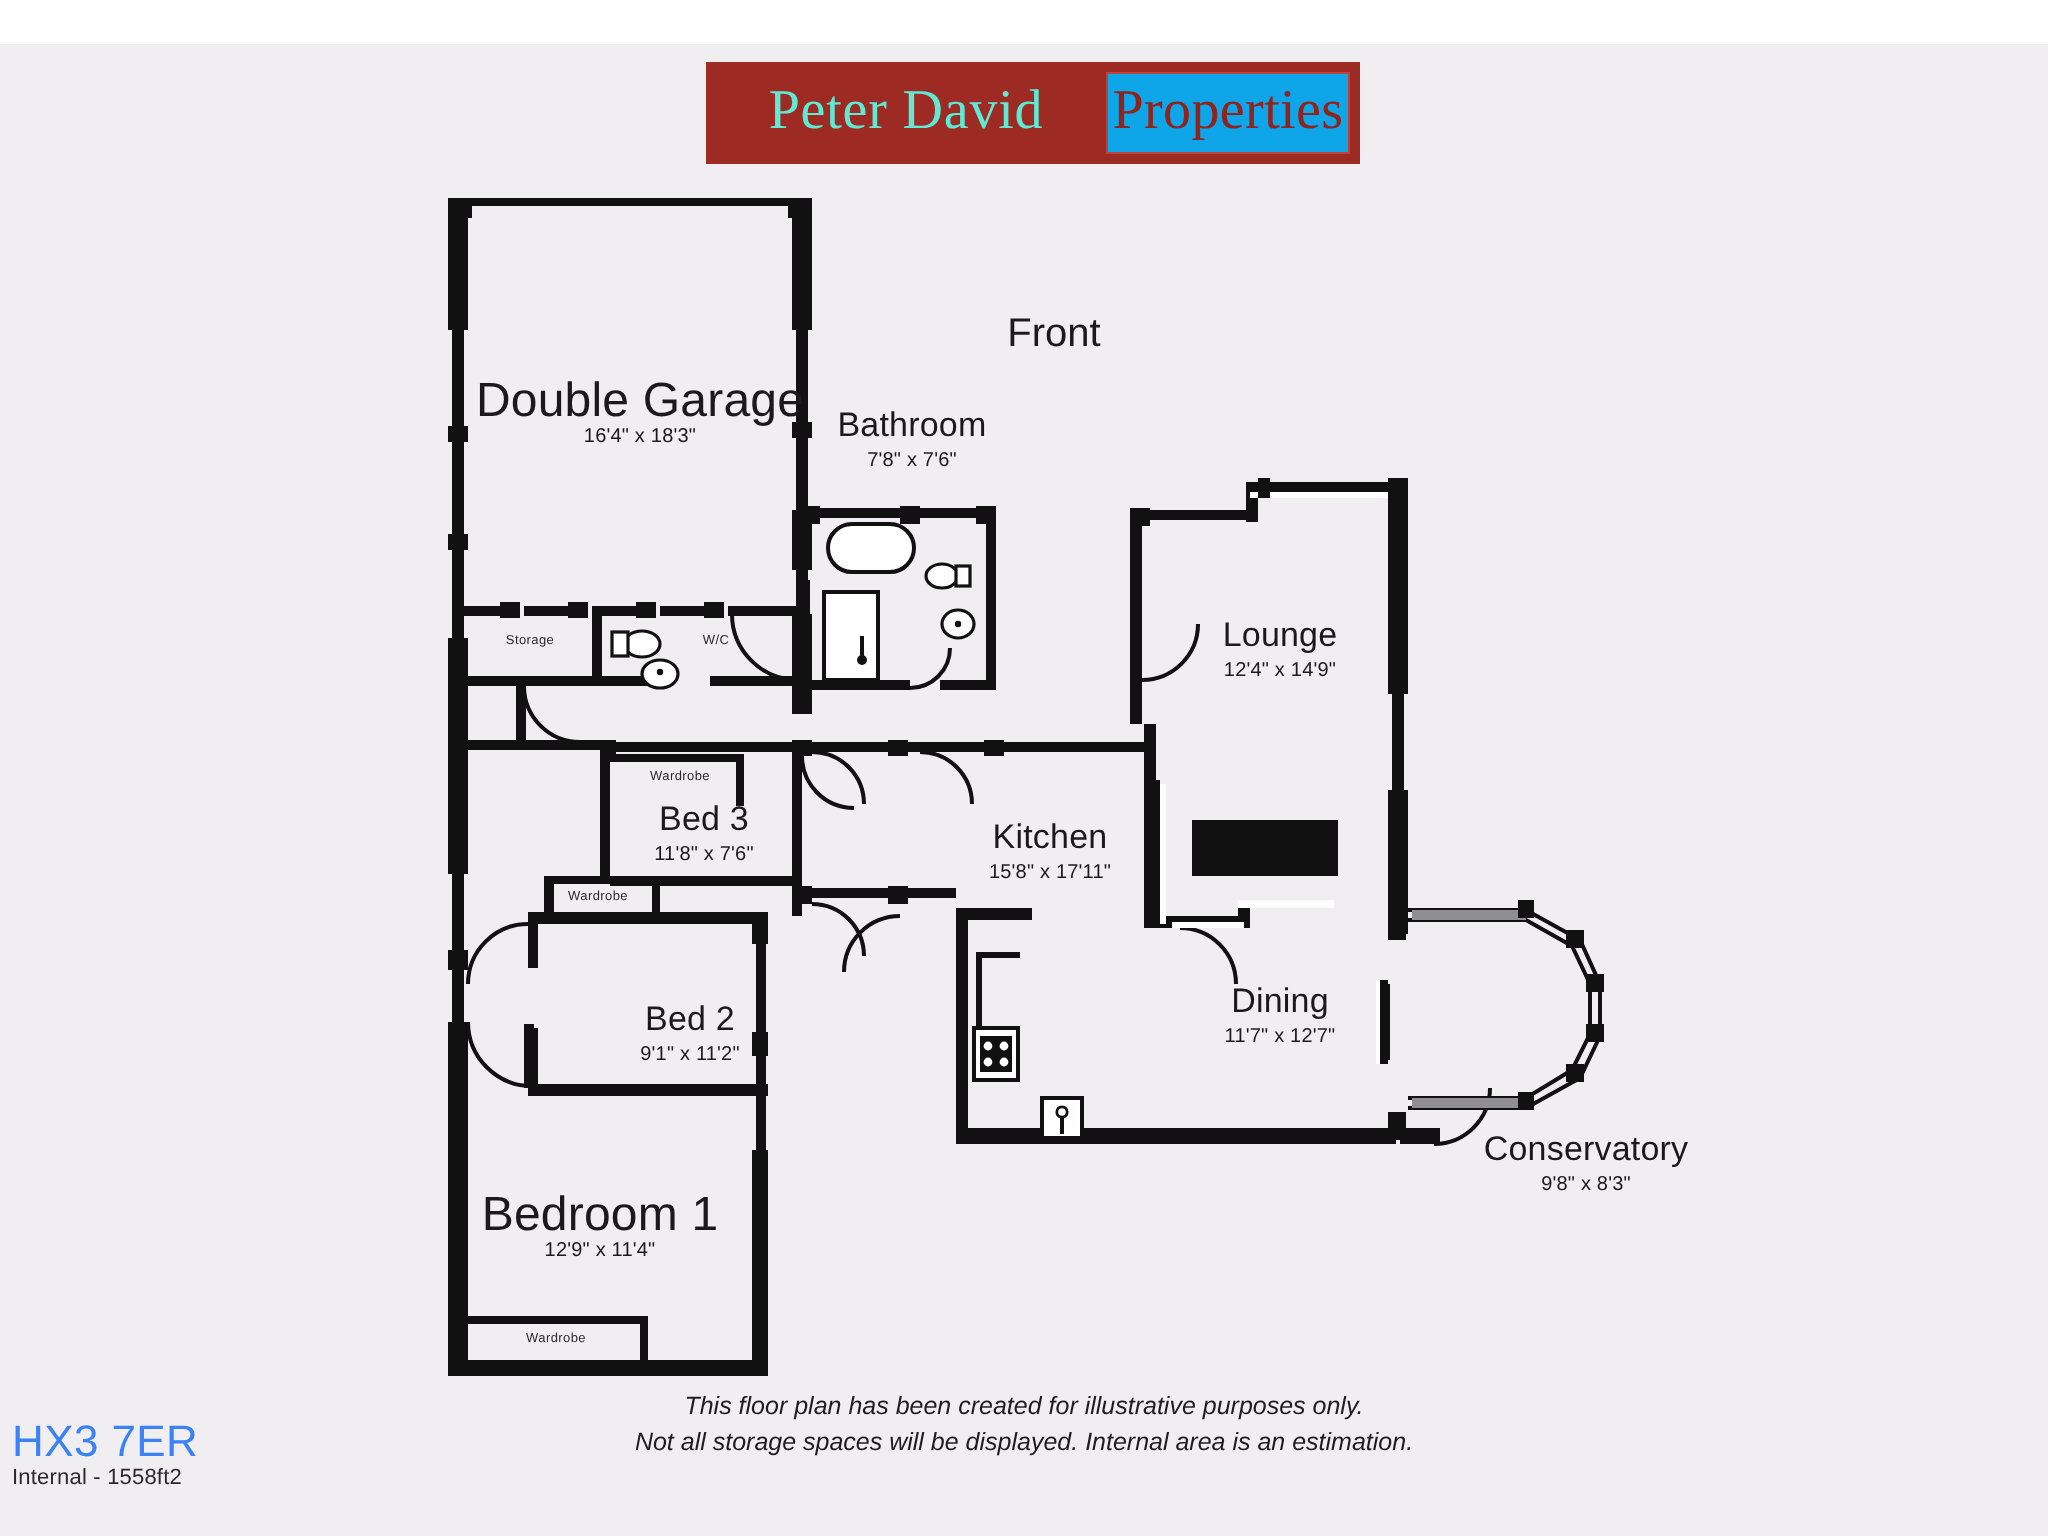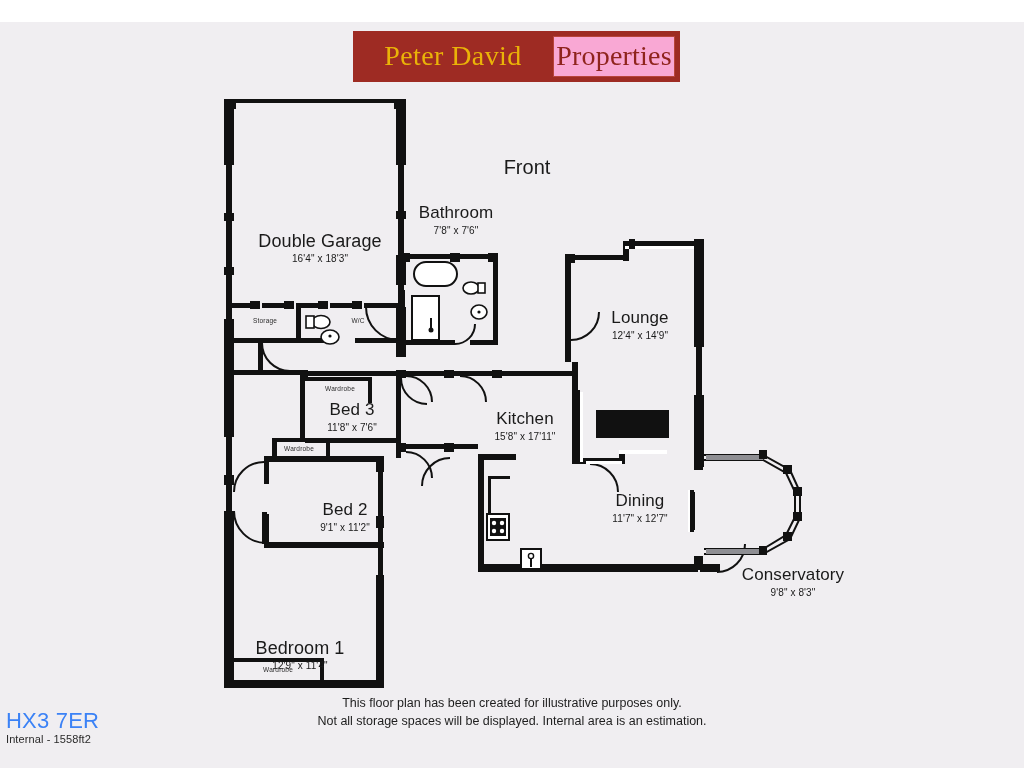--- a/index.html
+++ b/index.html
@@ -39,30 +39,30 @@
     background: #9e2b23;
     box-sizing: border-box;
     display: flex;
     align-items: stretch;
   }
   #logo-left {
     flex: 0 0 200px;
     display: flex;
     align-items: center;
     justify-content: center;
-    color: #eab308;
+    color: #5eead4;
     font-family: "Liberation Serif", serif;
     font-size: 28px;
     letter-spacing: 0.4px;
     padding-bottom: 2px;
   }
   #logo-right {
     flex: 1 1 auto;
     margin: 5px 5px 5px 0;
-    background: #f9a8d4;
+    background: #0ea5e9;
     border: 1px solid #b8443b;
     display: flex;
     align-items: center;
     justify-content: center;
     color: #8f241d;
     font-family: "Liberation Serif", serif;
     font-size: 28px;
     letter-spacing: 0.2px;
     padding-bottom: 2px;
   }
@@ -91,21 +91,21 @@
     line-height: 20px;
     letter-spacing: 0.1px;
   }
   .rlabel .rdim {
     display: block;
     font-size: 10px;
     line-height: 14px;
     margin-top: 1px;
     letter-spacing: 0.1px;
   }
-  .rlabel.big .rname { font-size: 18px; margin-top: 40px; }
+  .rlabel.big .rname { font-size: 24px; }
   .tiny {
     position: absolute;
     font-size: 6.5px;
     color: #2b2b2b;
     font-family: "Liberation Sans", sans-serif;
     white-space: nowrap;
     transform: translateX(-50%);
     letter-spacing: 0.2px;
   }
   #front-label {
@@ -140,21 +140,21 @@
     position: absolute;
     left: 512px;
     top: 695px;
     transform: translateX(-50%);
     text-align: center;
     color: #1d1d1d;
     font-size: 12.5px;
     line-height: 17.5px;
     white-space: nowrap;
   }
-  #disclaimer div { display: block; }
+  #disclaimer div { display: block; font-style: italic; }
 </style>
 </head>
 <body>
 
 <div id="page">
 
   <div id="tint"></div>
 
   <div id="logo">
     <div id="logo-left">Peter David</div>

